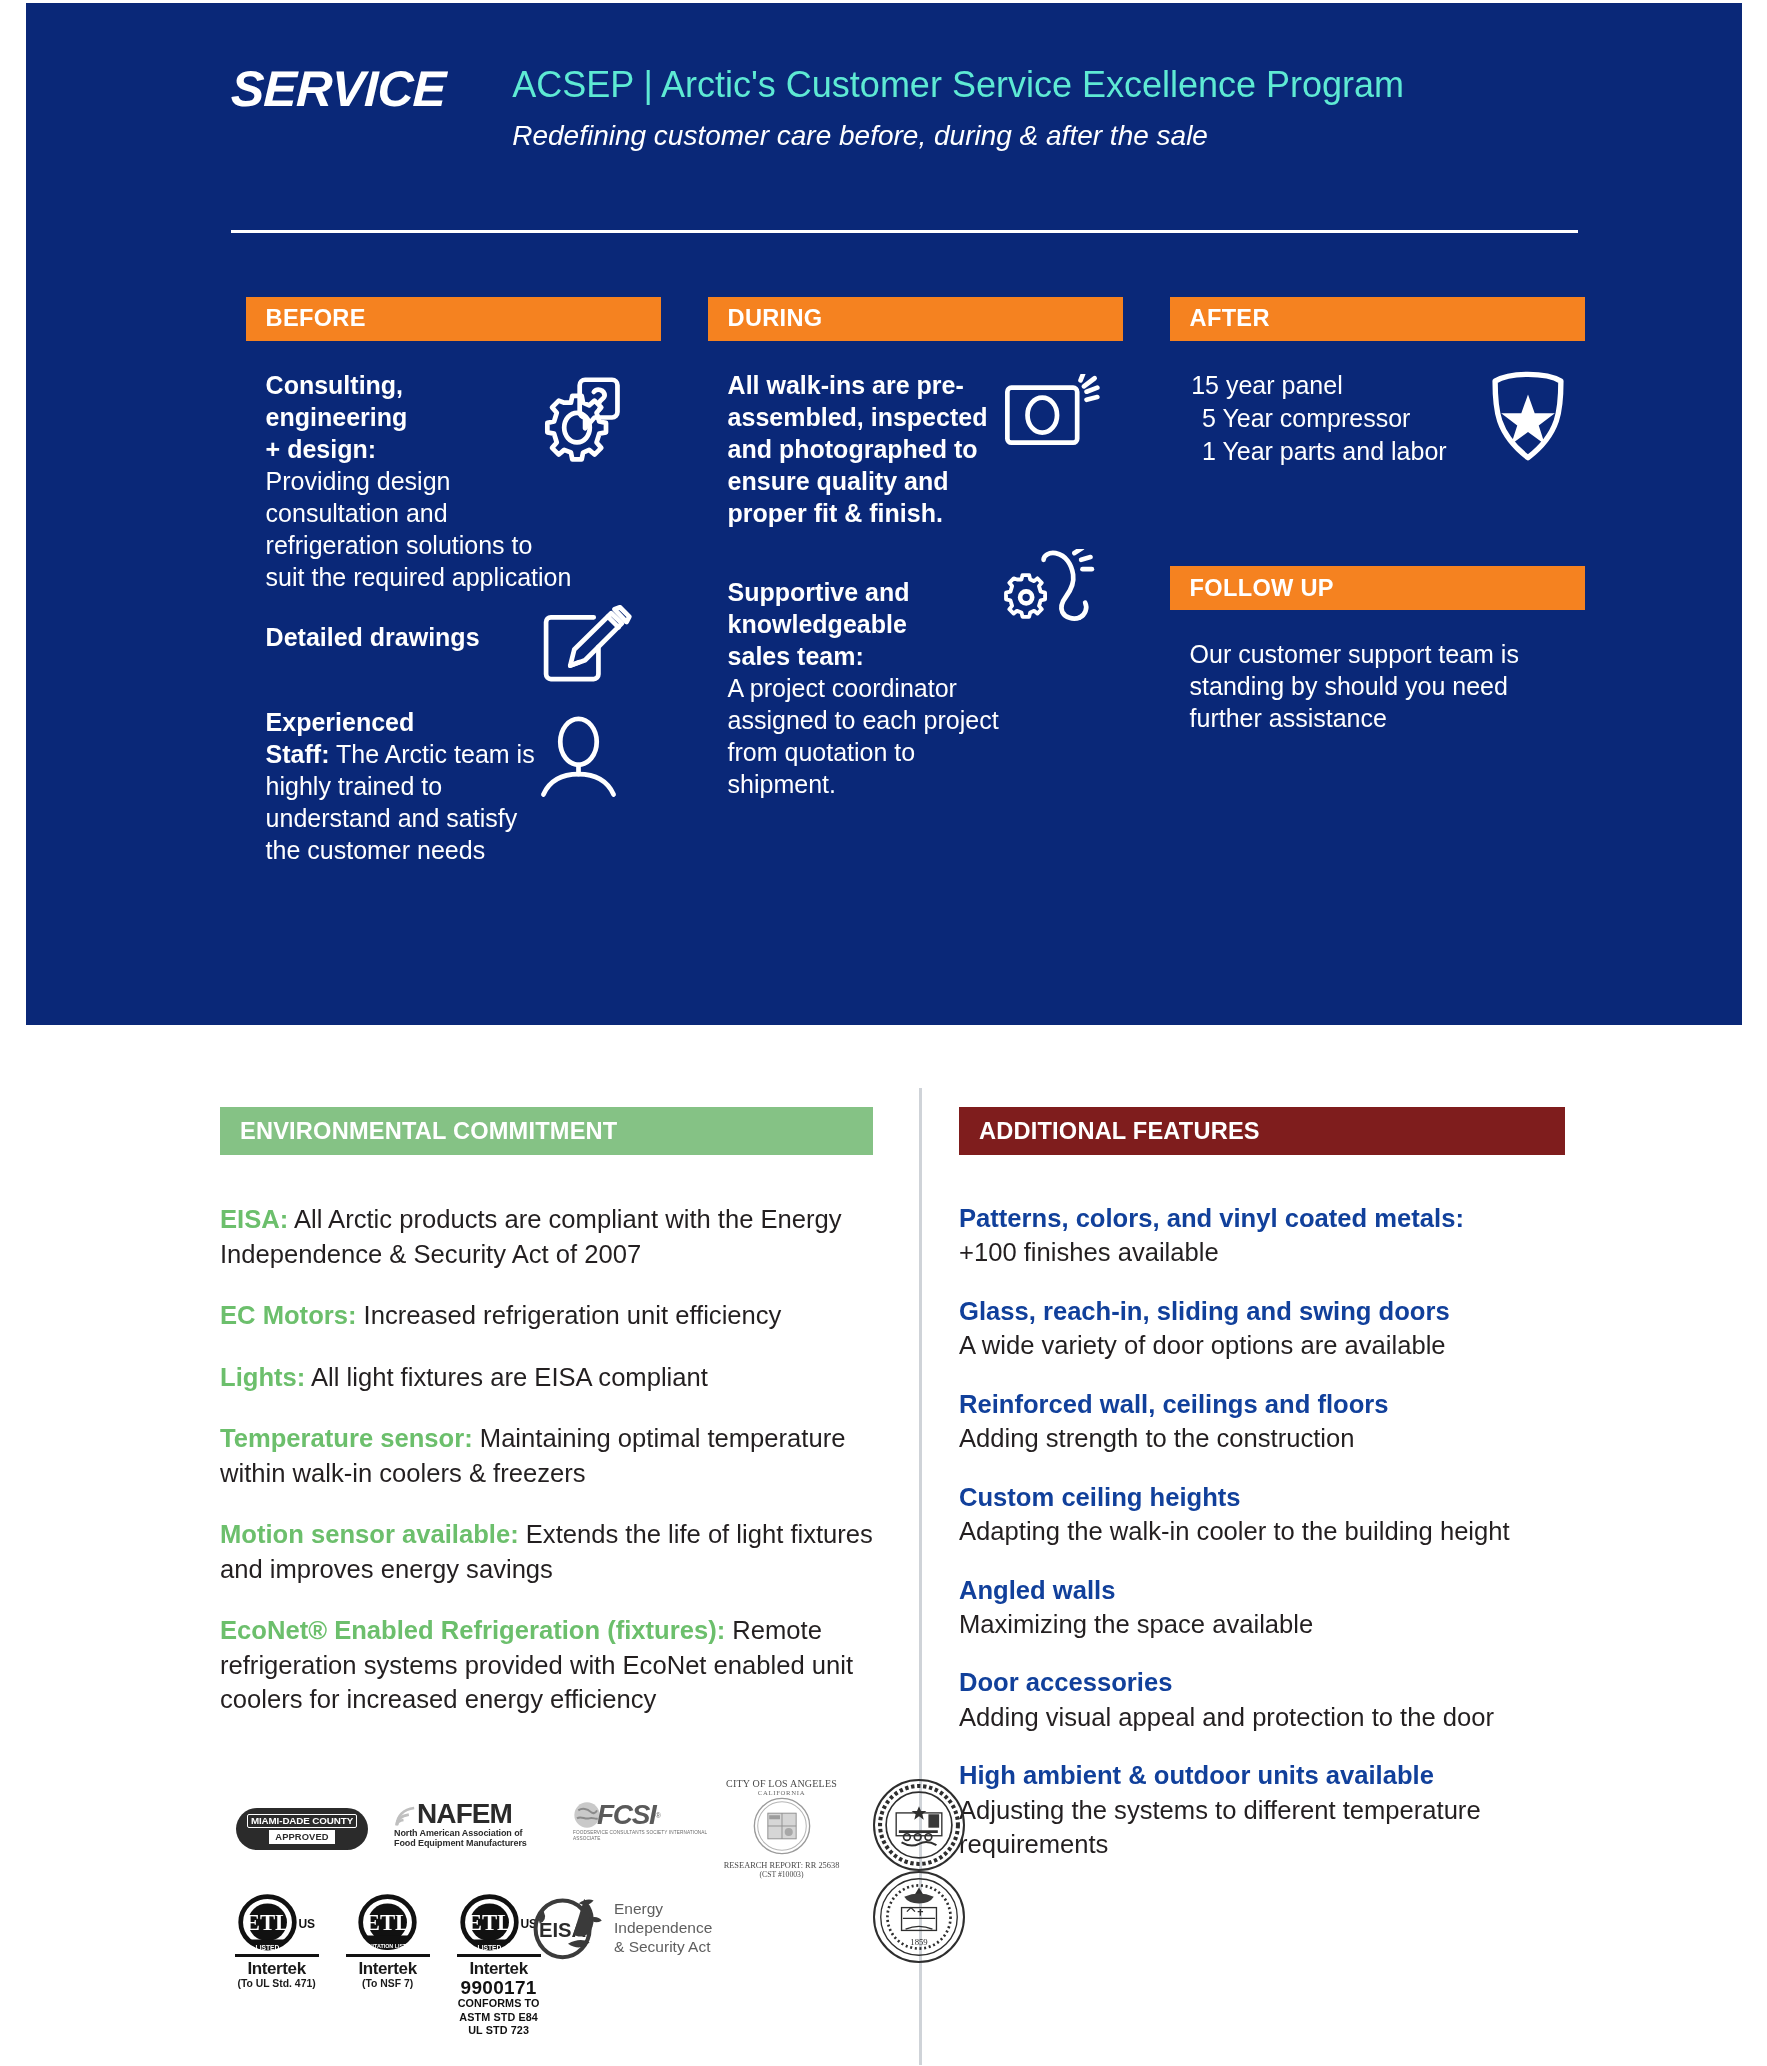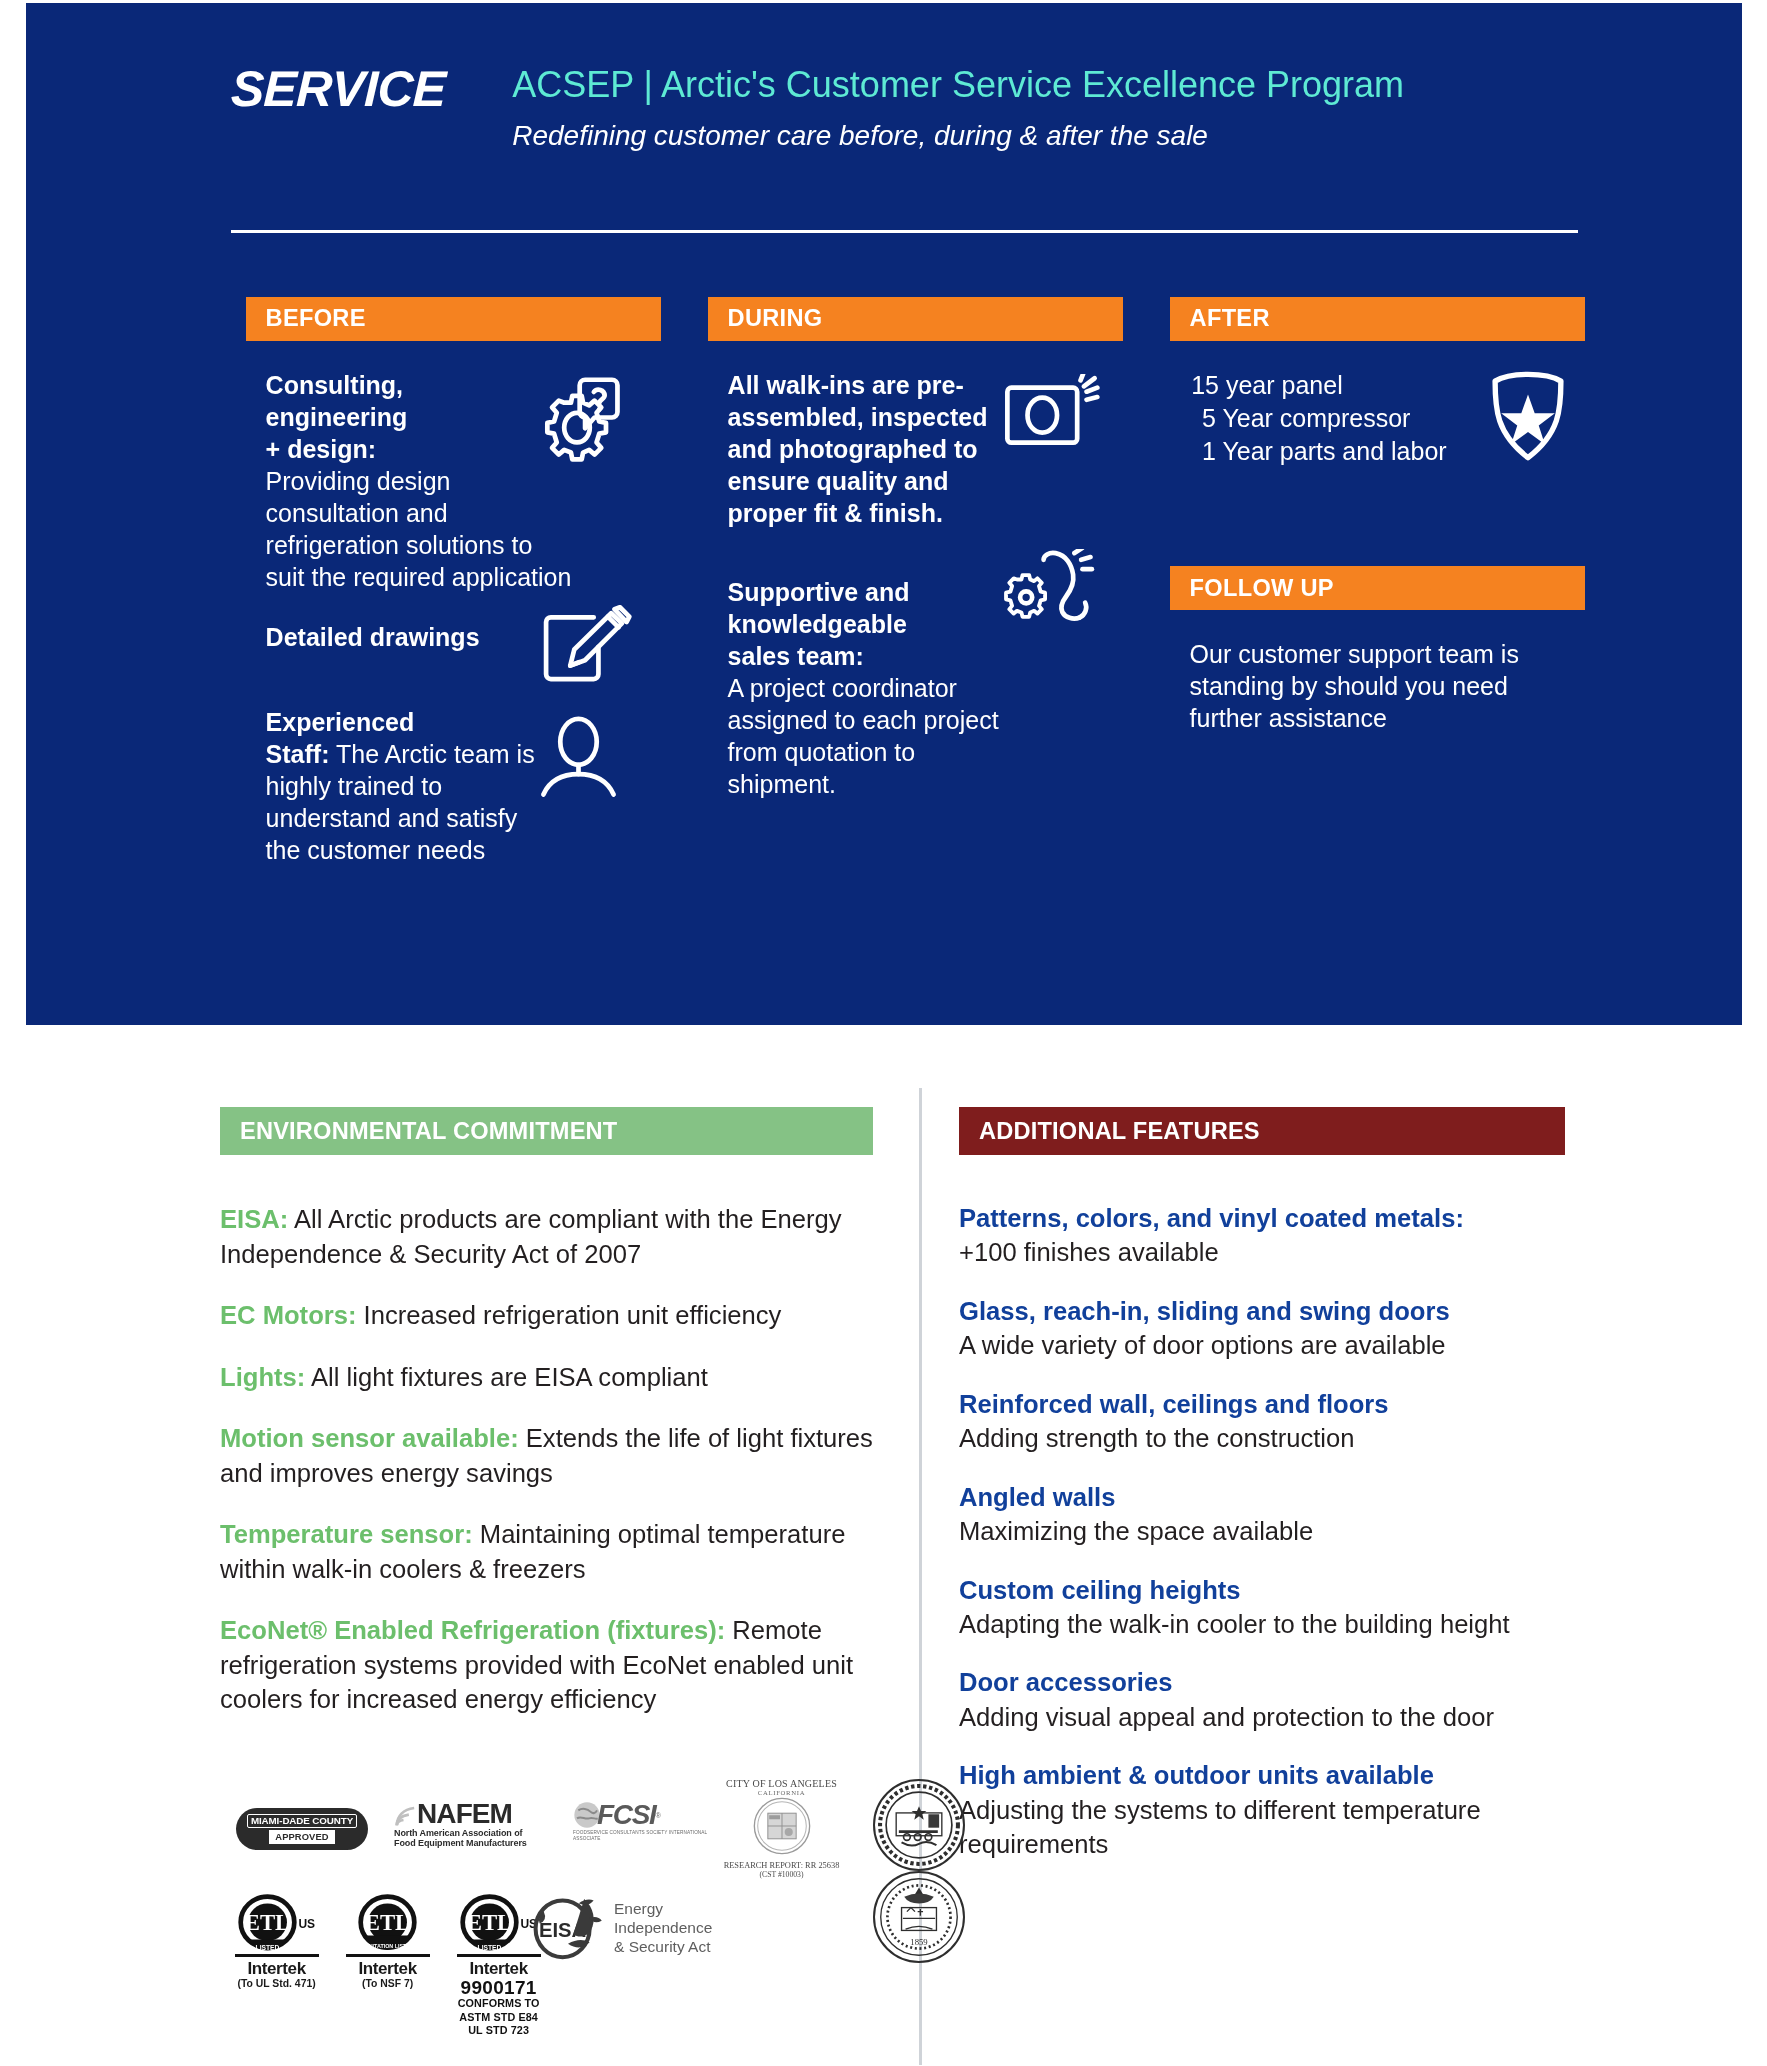--- a/index.html
+++ b/index.html
@@ -293,24 +293,24 @@
       <div class="item">
         <p><span class="lbl-green">EISA:</span><span> All Arctic products are compliant with the Energy Independence &amp; Security Act of 2007</span></p>
       </div>
       <div class="item">
         <p><span class="lbl-green">EC Motors:</span><span> Increased refrigeration unit efficiency</span></p>
       </div>
       <div class="item">
         <p><span class="lbl-green">Lights:</span><span> All light fixtures are EISA compliant</span></p>
       </div>
       <div class="item">
+        <p><span class="lbl-green">Temperature sensor:</span><span> Maintaining optimal temperature within walk-in coolers &amp; freezers</span></p>
+      </div>
+      <div class="item">
         <p><span class="lbl-green">Motion sensor available:</span><span>  Extends the life of light fixtures and improves energy savings</span></p>
-      </div>
-      <div class="item">
-        <p><span class="lbl-green">Temperature sensor:</span><span> Maintaining optimal temperature within walk-in coolers &amp; freezers</span></p>
       </div>
       <div class="item">
         <p><span class="lbl-green">EcoNet® Enabled Refrigeration (fixtures):</span><span> Remote refrigeration systems provided with EcoNet enabled unit coolers for increased energy efficiency</span></p>
       </div>
     </div>
   </div>
 
   <div class="lower-right">
     <div class="sec-tab blue">
       <span>ADDITIONAL FEATURES</span>
@@ -322,26 +322,26 @@
       </div>
       <div class="feat">
         <div class="ft">Glass, reach-in, sliding and swing doors</div>
         <div class="fd">A wide variety of door options are available</div>
       </div>
       <div class="feat">
         <div class="ft">Reinforced wall, ceilings and floors</div>
         <div class="fd">Adding strength to the construction</div>
       </div>
       <div class="feat">
+        <div class="ft">Custom ceiling heights</div>
+        <div class="fd">Adapting the walk-in cooler to the building height</div>
+      </div>
+      <div class="feat">
         <div class="ft">Angled walls</div>
         <div class="fd">Maximizing the space available</div>
-      </div>
-      <div class="feat">
-        <div class="ft">Custom ceiling heights</div>
-        <div class="fd">Adapting the walk-in cooler to the building height</div>
       </div>
       <div class="feat">
         <div class="ft">Door accessories</div>
         <div class="fd">Adding visual appeal and protection to the door</div>
       </div>
       <div class="feat">
         <div class="ft">High ambient &amp; outdoor units available</div>
         <div class="fd">Adjusting the systems to different temperature requirements</div>
       </div>
     </div>

